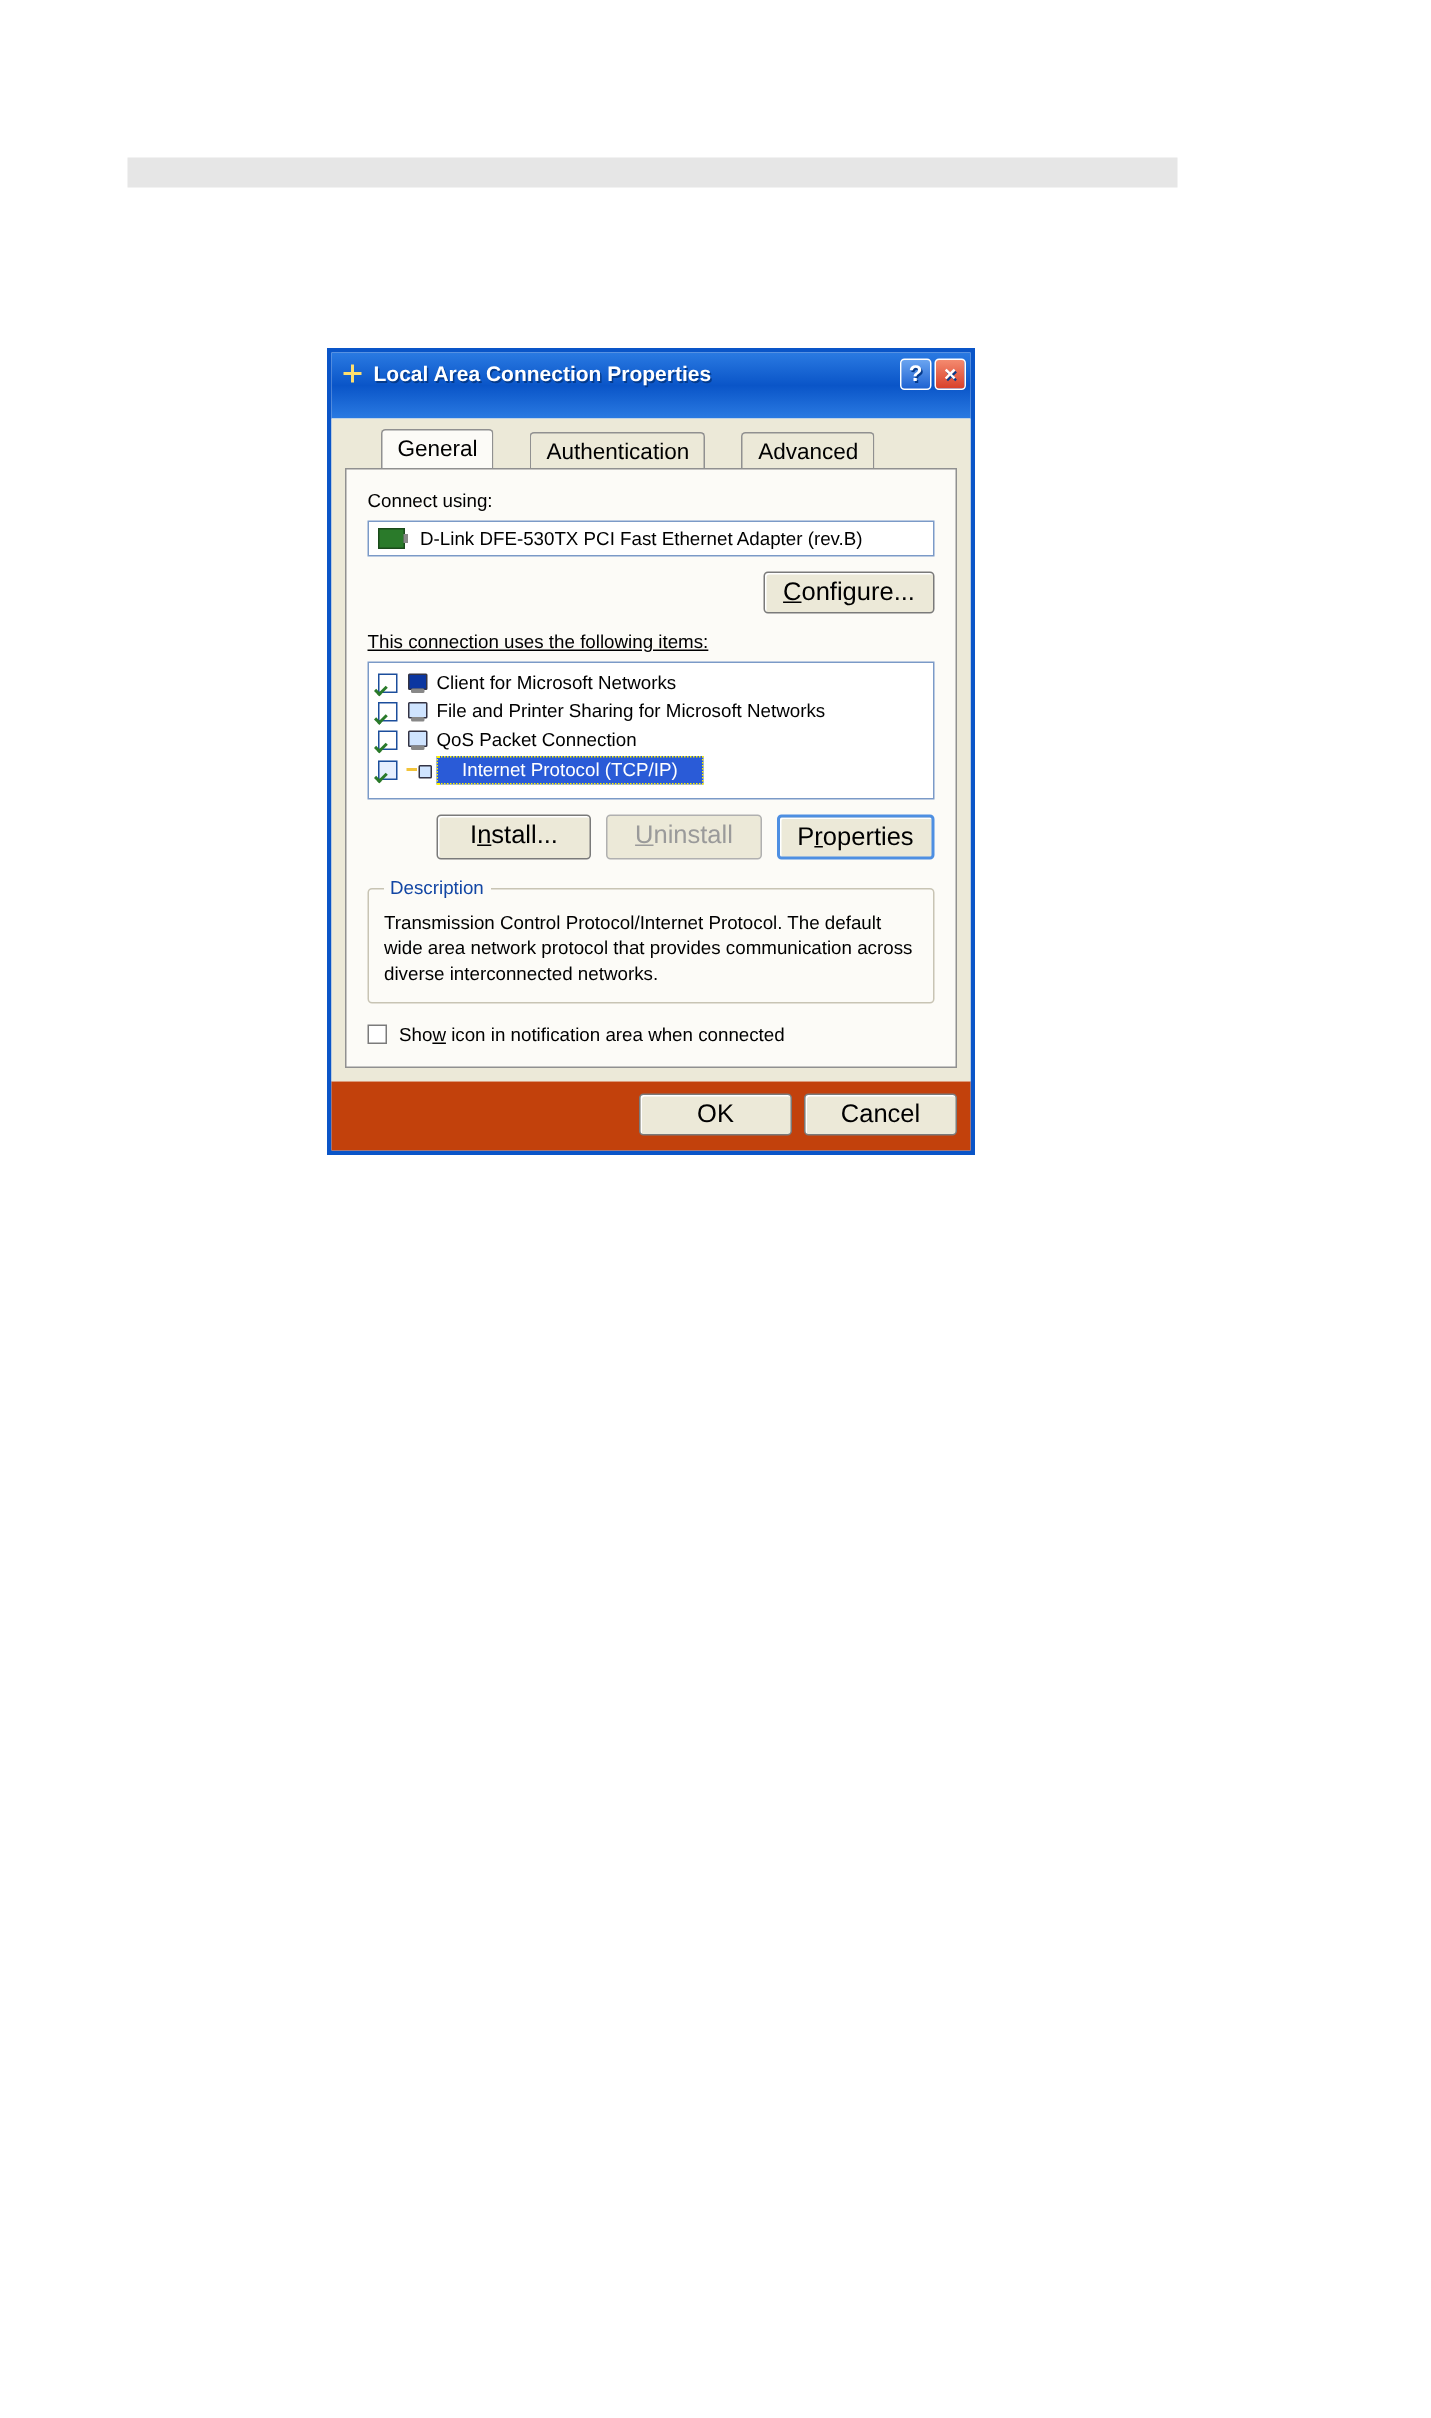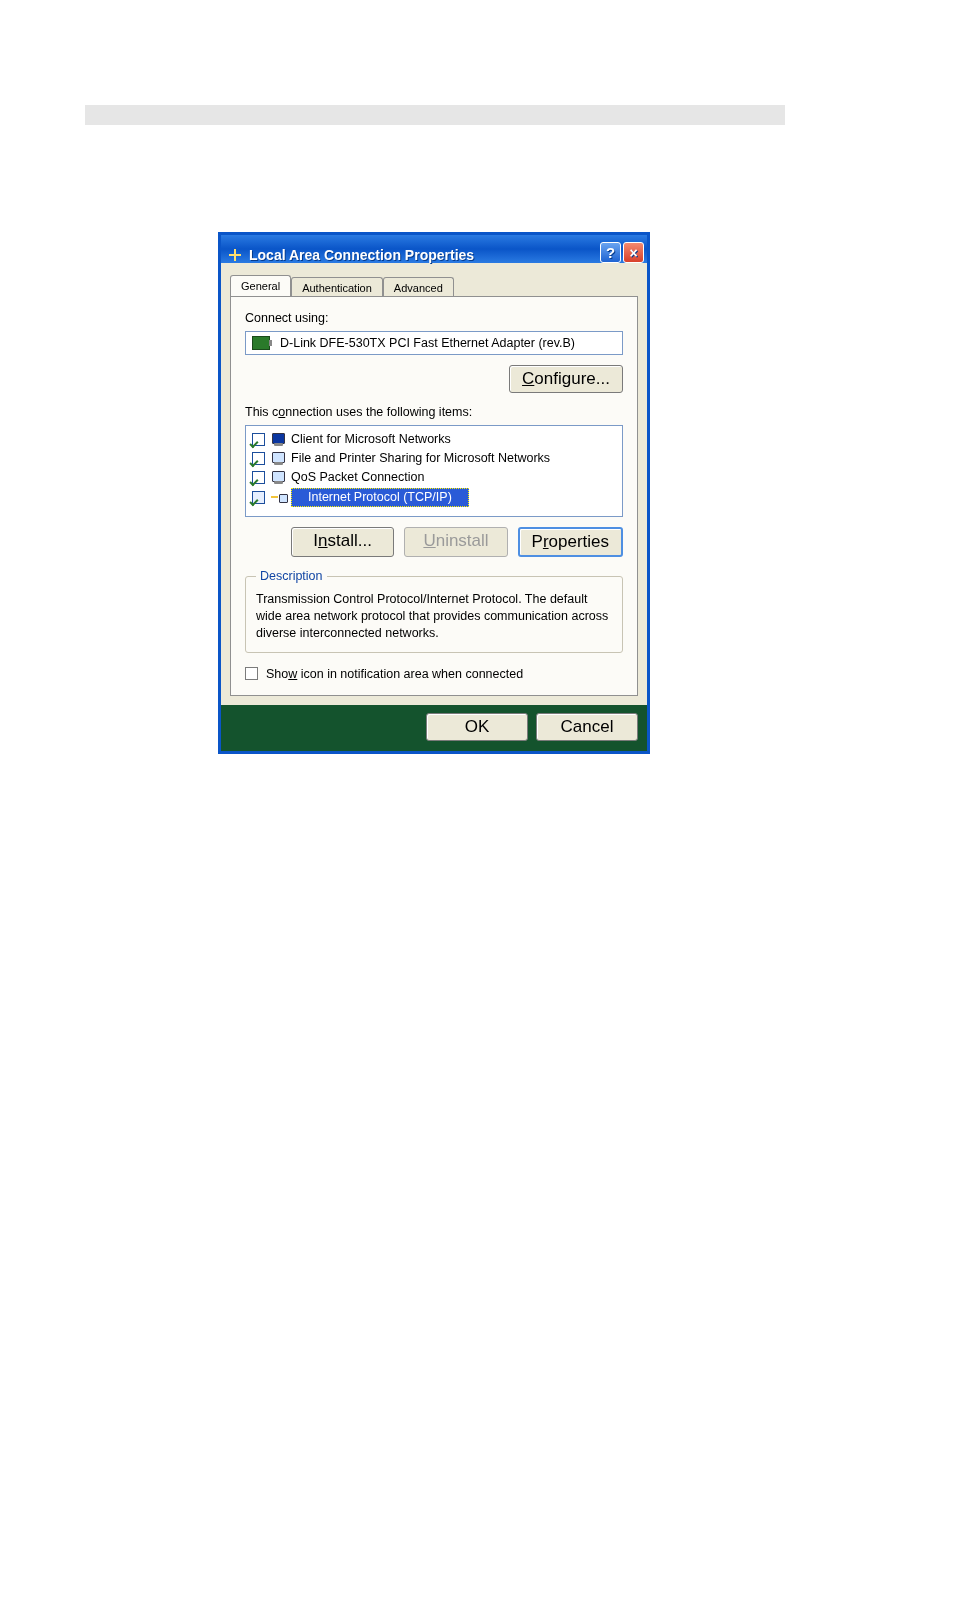--- a/index.html
+++ b/index.html
@@ -30,22 +30,22 @@
     width: 432px;
     box-sizing: border-box;
   }
   .dialog {
     border: 3px solid #0a55c8;
   }
   .titlebar {
     height: 28px;
     background: linear-gradient(to bottom,#2a7ae2 0%,#0a55c8 50%,#2a7ae2 100%);
     display: flex;
-    align-items: flex-end;
-    padding: 0 3px 0 6px;
+    align-items: center;
+    padding: 0 3px 16px 6px;
     color: #fff;
     font-weight: bold;
     font-size: 14px;
     text-shadow: 1px 1px 0 #053b8c;
   }
   .titlebar .title-icon {
     width: 16px; height: 16px;
     margin-right: 6px;
     display:inline-block;
     position: relative;
@@ -91,25 +91,26 @@
     position: relative;
     height: 24px;
   }
   .tab {
     border: 1px solid #909090;
     border-bottom: none;
     border-top-left-radius: 3px;
     border-top-right-radius: 3px;
     background:#ece9d8;
     padding: 4px 10px 3px 10px;
-    font-size: 11px;
+    font-size: 15px;
     margin-right: 0px;
     position: relative;
     top: 1px;
     color:#000;
+    margin-left:24px;
   }
   .tab.active {
     background:#fcfbf7;
     z-index: 2;
     top: 0;
     padding-bottom: 4px;
   }
 
   .tabpanel {
     border: 1px solid #909090;
@@ -157,21 +158,21 @@
   .xp-btn.disabled {
     color:#9a9a9a;
     border-color:#b0b0b0;
     box-shadow:none;
   }
   .xp-btn.default {
     border: 2px solid #4e8fe2;
   }
   .underline-char { text-decoration: underline; }
 
-  .items-label { font-size:12.5px; margin-bottom:6px; }
+  .items-label { font-size:12.5px; margin-bottom:6px;text-decoration:underline; }
 
   .items-box {
     border: 1px solid #7b9ac7;
     background:#fff;
     height: 92px;
     padding: 4px 4px;
     box-sizing: border-box;
     overflow: hidden;
     margin-bottom: 10px;
   }
@@ -252,21 +253,21 @@
   }
 
   .show-icon-row {
     display:flex; align-items:center; font-size:12.5px;text-align:right;
   }
   .show-icon-row .chk {
     width:13px;height:13px;border:1px solid #7b7b7b;background:#fff;margin-right:8px;box-sizing:border-box;
   }
 
   .dialog-footer {
-    background:#14532d;
+    background:#c2410c;
     display:flex;
     justify-content:flex-end;
     gap: 8px;
     padding: 8px 9px 10px 20px;
   }
   .dialog-footer .xp-btn { min-width: 80px; }
 </style>
 </head>
 <body>
 

